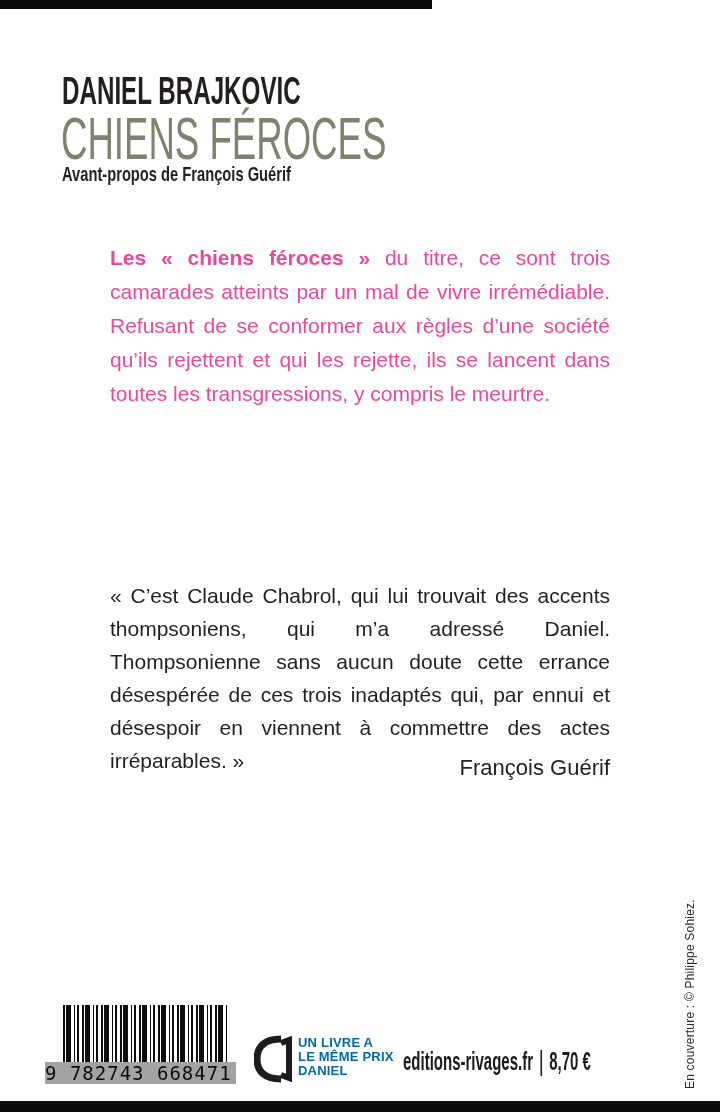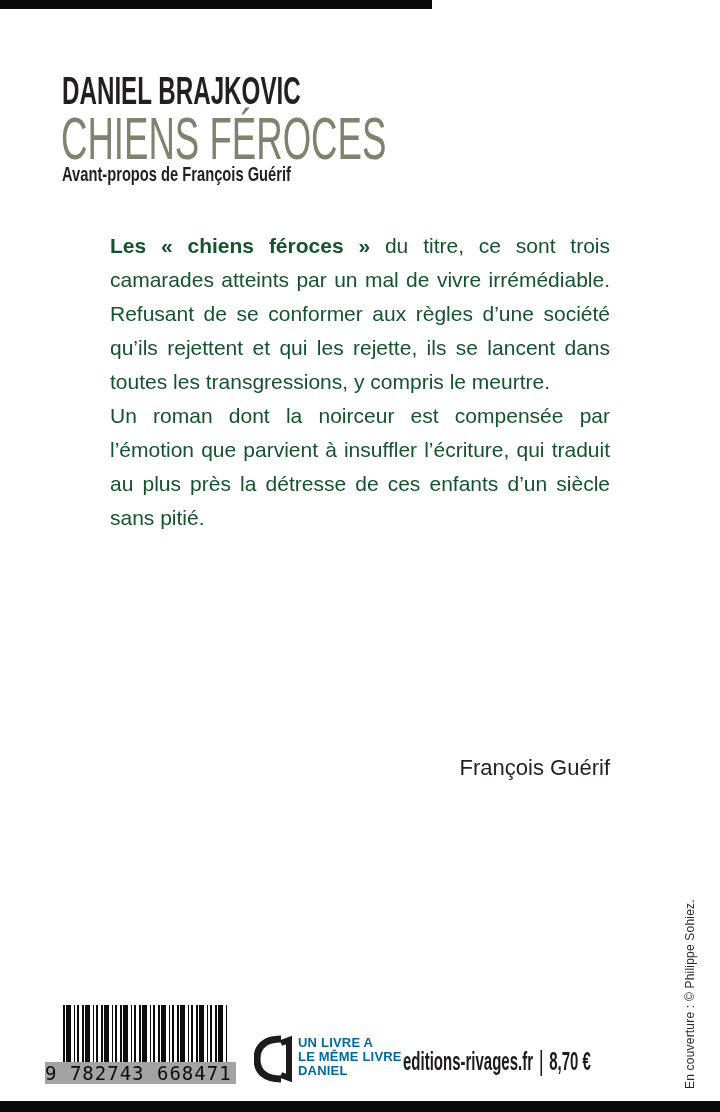--- a/index.html
+++ b/index.html
@@ -36,24 +36,24 @@
   #foreword {
     position: absolute; left: 62px; top: 161px;
     font-size: 21px; line-height: 26px; font-weight: 700;
     white-space: nowrap;
     transform: scaleX(0.70); transform-origin: 0 0;
     color: #231f20;
   }
 
   
   #blurb {
-    position: absolute; left: 110px; top: 229px; width: 500px;
+    position: absolute; left: 110px; top: 241px; width: 500px;
     font-size: 21px; line-height: 34px;
     text-align: justify; hyphens: none;
-    color: #14532d;
+    color: #ec4899;
   }
   #blurb p { margin: 0; }
   #blurb .lead { font-weight: 700; }
   #quote-block {
     position: absolute; left: 110px; top: 579px; width: 500px;
     font-size: 21px; line-height: 33px;
     text-align: justify; hyphens: none;
     color: #231f20;
   }
   #quote-attrib {
@@ -113,40 +113,40 @@
 
   <div id="top-bar" class="edge-bar"></div>
   <div id="bottom-bar" class="edge-bar"></div>
 
   <div id="author">DANIEL BRAJKOVIC</div>
   <div id="title">CHIENS FÉROCES</div>
   <div id="foreword">Avant-propos de François Guérif</div>
 
   <div id="blurb">
     <p><span class="lead">Les « chiens féroces »</span><span> du titre, ce sont trois camarades atteints par un mal de vivre irrémédiable. Refusant de se conformer aux règles d’une société qu’ils rejettent et qui les rejette, ils se lancent dans toutes les transgressions, y compris le meurtre.</span></p>
-    <p>Un roman dont la noirceur est compensée par l’émotion que parvient à insuffler l’écriture, qui traduit au plus près la détresse de ces enfants d’un siècle sans pitié.</p>
   </div>
 
+  <div id="quote-block">« C’est Claude Chabrol, qui lui trouvait des accents thompsoniens, qui m’a adressé Daniel. Thompsonienne sans aucun doute cette errance désespérée de ces trois inadaptés qui, par ennui et désespoir en viennent à commettre des actes irréparables. »</div>
   <div id="quote-attrib">François Guérif</div>
 
   <div id="barcode">
     <div id="barcode-stripes"></div>
     <div id="barcode-number">9 782743 668471</div>
   </div>
 
   <div id="price-logo">
     <span>
       <svg width="40" height="50" viewBox="0 0 40 50">
         <path d="M27 5 C 10 5, 3 13, 3 25 C 3 37, 10 45, 27 45" fill="none" stroke="#1d1b1c" stroke-width="7"></path>
         <path d="M27 9 L35 6 L35 44 L27 41" fill="none" stroke="#1d1b1c" stroke-width="6"></path>
       </svg>
     </span>
     <div id="price-logo-text">
       <div>UN LIVRE A</div>
-      <div>LE MÊME LIVRE</div>
+      <div>LE MÊME PRIX</div>
       <div>DANIEL</div>
     </div>
   </div>
 
   <div id="publisher-line">
     <span>editions-rivages.fr</span>
     <span class="sep">|</span>
     <span>8,70 €</span>
   </div>
 

